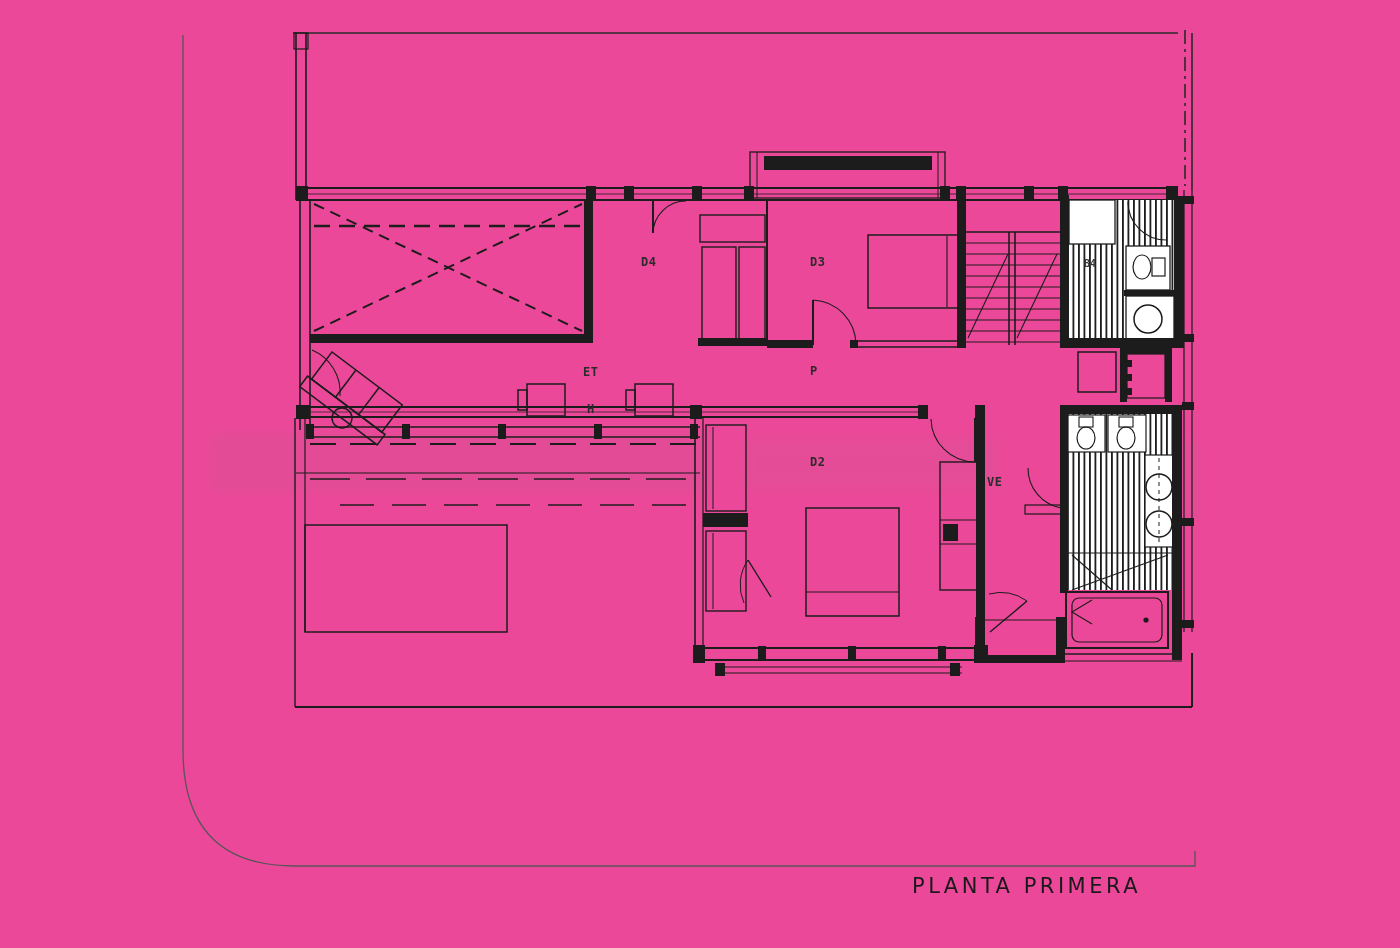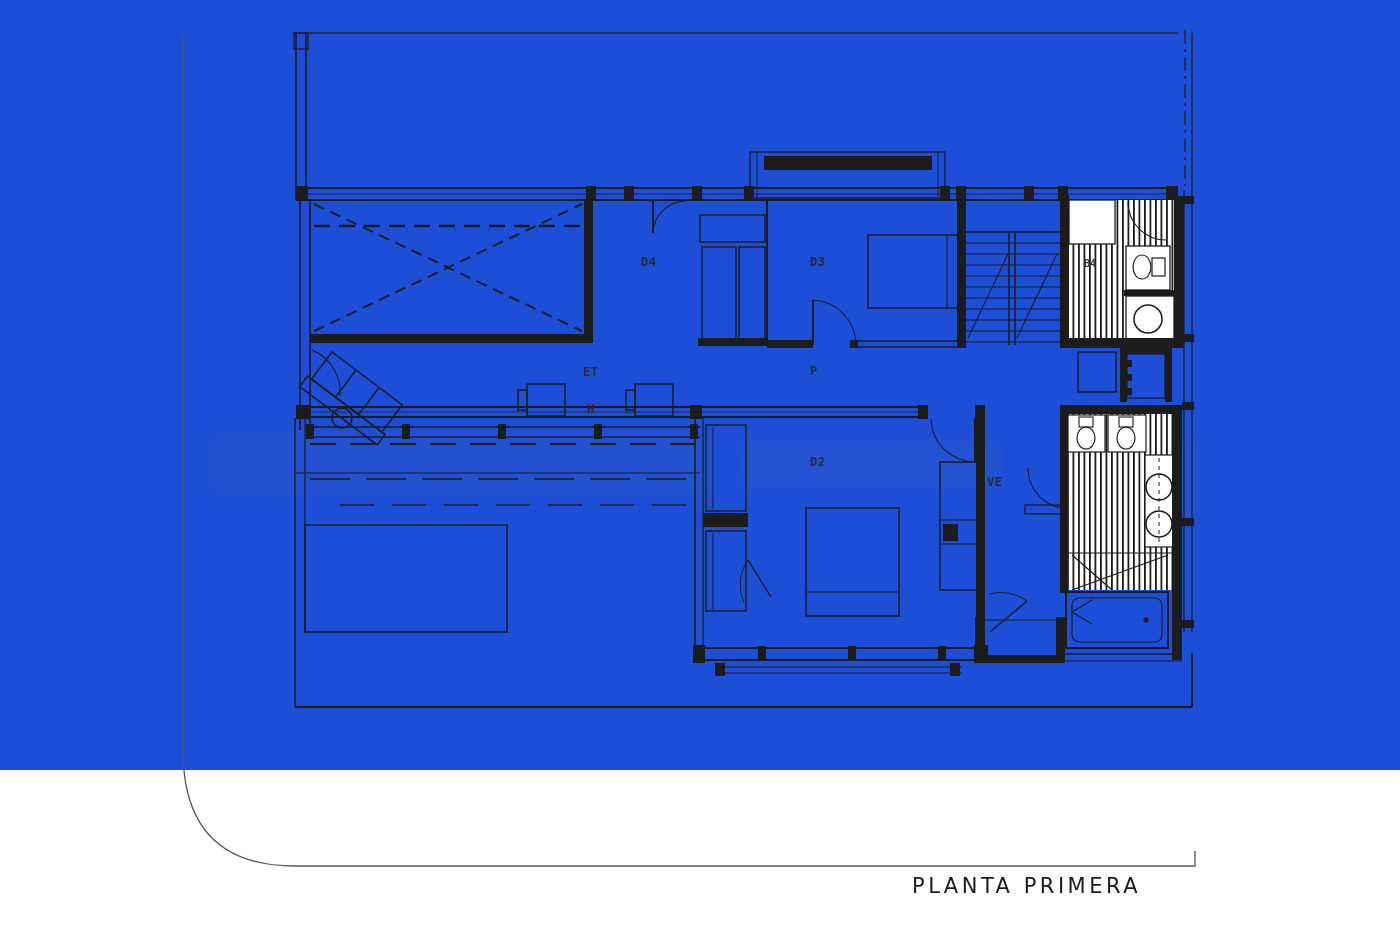--- a/index.html
+++ b/index.html
@@ -1,16 +1,16 @@
 <!DOCTYPE html>
 <html><head>
 <meta charset="utf-8">
 <style>
   html,body{margin:0;padding:0;background:#ffffff;width:1400px;height:948px;overflow:hidden;}
-  #stage{position:relative;width:1400px;height:770px;background:#1d4ed8;font-family:"DejaVu Sans",sans-serif;}
+  #stage{position:relative;width:1400px;height:948px;background:#ec4899;font-family:"DejaVu Sans",sans-serif;}
   svg{display:block;}
   text.room-label{font-family:"DejaVu Sans Mono",monospace;font-size:12px;font-weight:700;fill:#2b2b2b;letter-spacing:0.5px;}
   text.tiny-label{font-family:"DejaVu Sans Mono",monospace;font-size:10px;font-weight:700;fill:#3a3a3a;}
   text.plan-title{font-family:"DejaVu Sans",sans-serif;font-size:21px;font-weight:500;fill:#1a1a1a;letter-spacing:3.5px;}
   .wm{opacity:0.07;}
 </style>
 </head>
 <body>
 
 <div id="stage">

